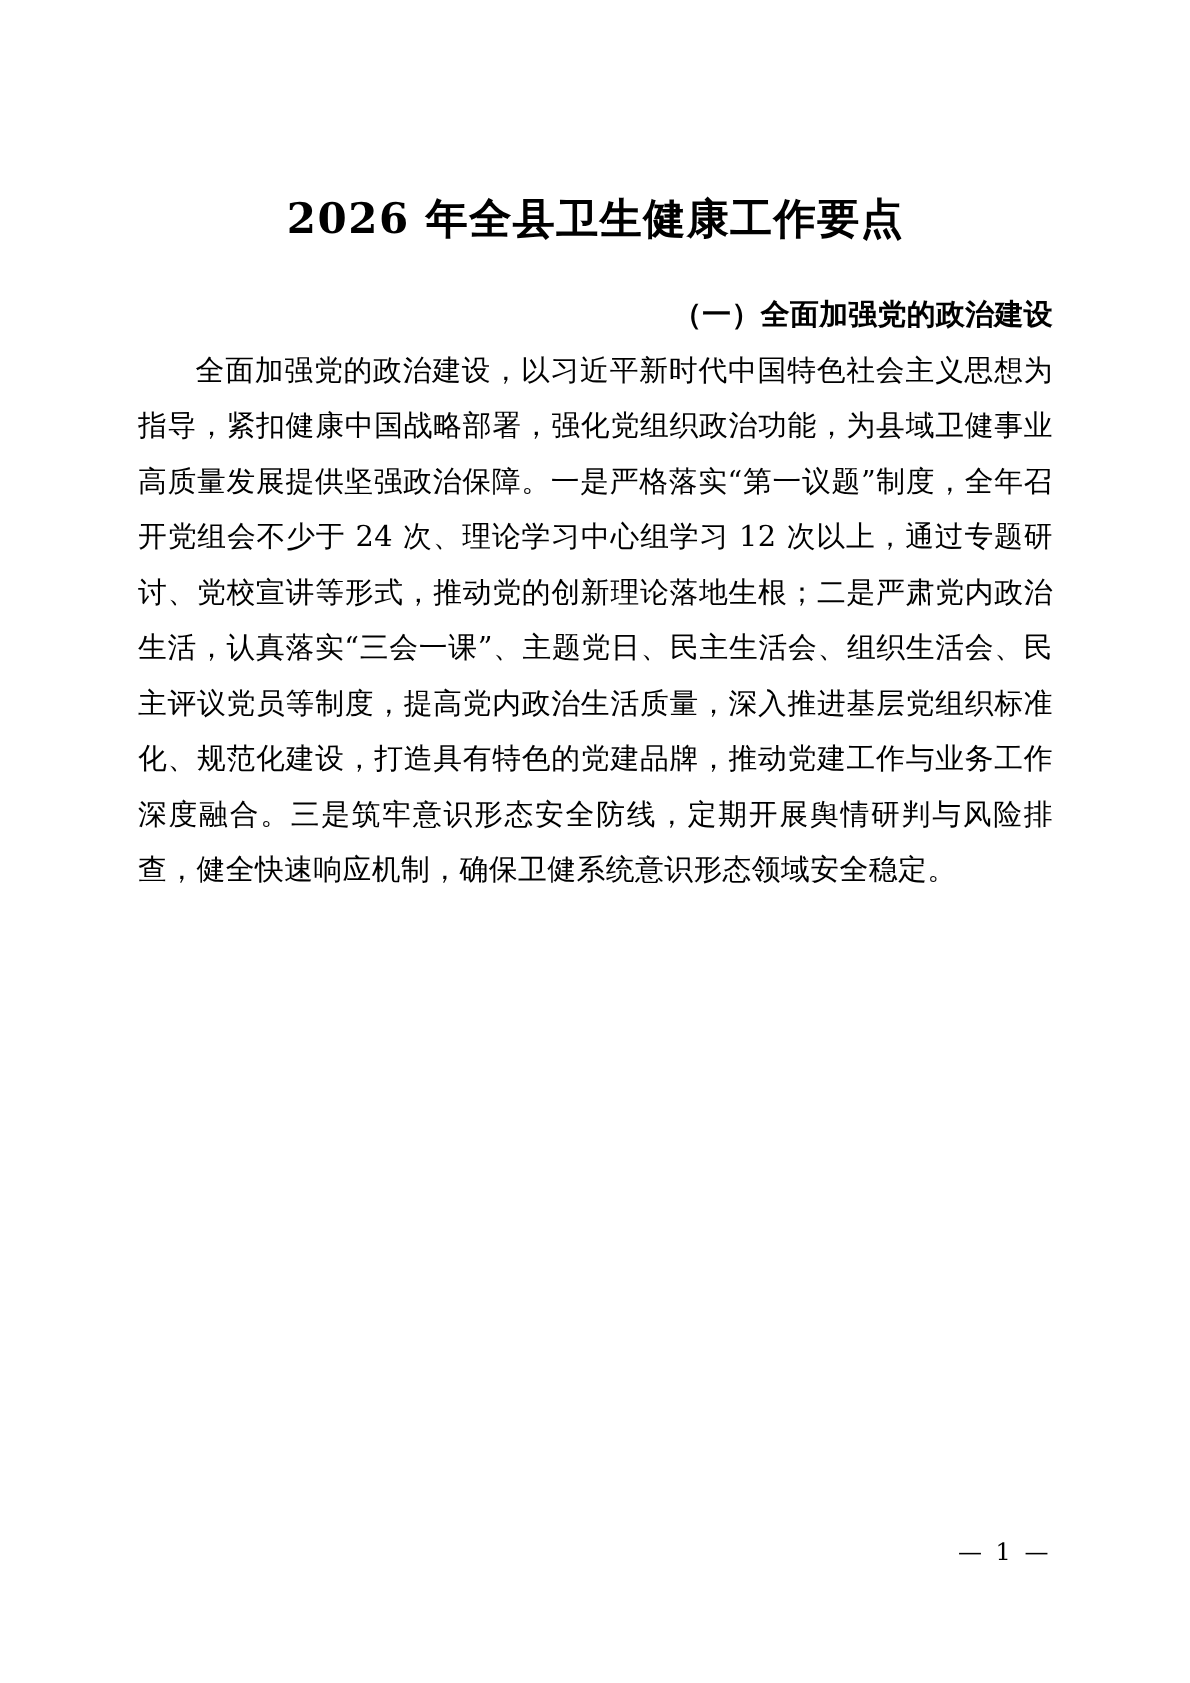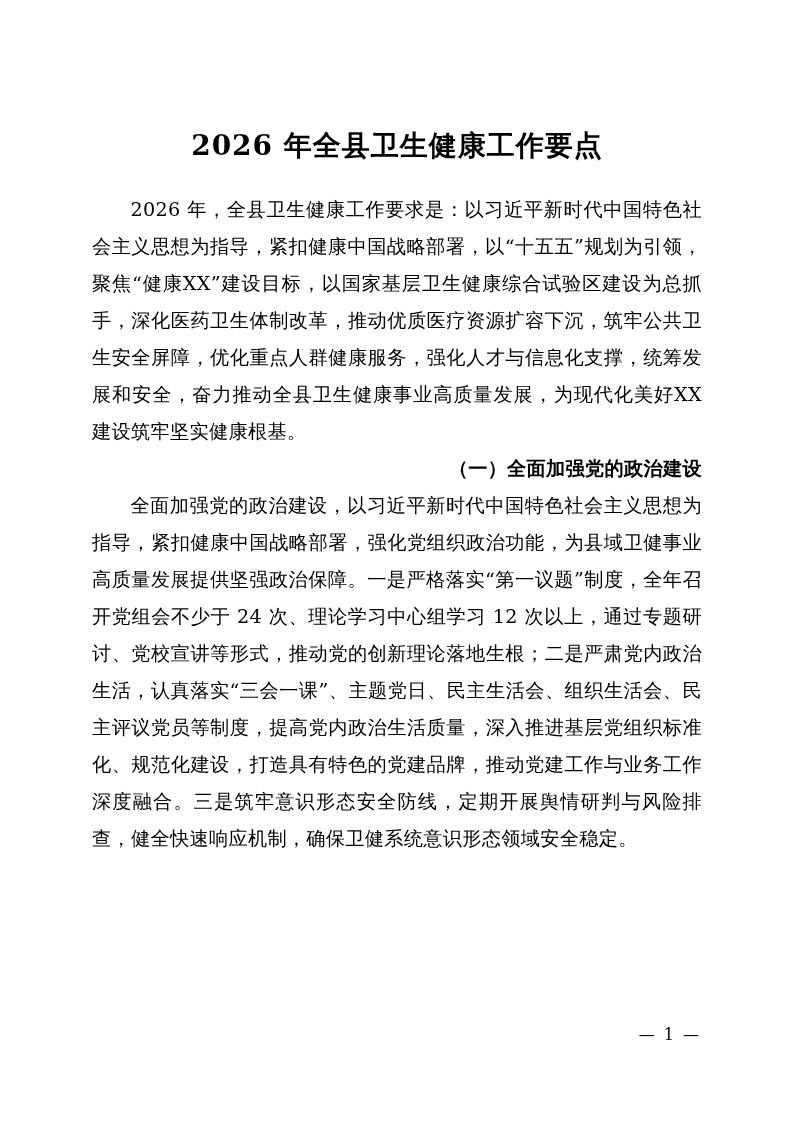--- a/index.html
+++ b/index.html
@@ -74,21 +74,20 @@
 </style>
 </head>
 <body>
 
 <div class="page">
 
   <div class="content">
 
     <h1 class="doc-title">2026 年全县卫生健康工作要点</h1>
 
-    <p class="body-par">2026 年，全县卫生健康工作要求是：以习近平新时代中国特色社会主义思想为指导，紧扣健康中国战略部署，以“十五五”规划为引领，聚焦“健康XX”建设目标，以国家基层卫生健康综合试验区建设为总抓手，深化医药卫生体制改革，推动优质医疗资源扩容下沉，筑牢公共卫生安全屏障，优化重点人群健康服务，强化人才与信息化支撑，统筹发展和安全，奋力推动全县卫生健康事业高质量发展，为现代化美好XX建设筑牢坚实健康根基。</p>
 
 
     <h3 class="heading-2">（一）全面加强党的政治建设</h3>
 
     <p class="body-par">全面加强党的政治建设，以习近平新时代中国特色社会主义思想为指导，紧扣健康中国战略部署，强化党组织政治功能，为县域卫健事业高质量发展提供坚强政治保障。一是严格落实“第一议题”制度，全年召开党组会不少于 24 次、理论学习中心组学习 12 次以上，通过专题研讨、党校宣讲等形式，推动党的创新理论落地生根；二是严肃党内政治生活，认真落实“三会一课”、主题党日、民主生活会、组织生活会、民主评议党员等制度，提高党内政治生活质量，深入推进基层党组织标准化、规范化建设，打造具有特色的党建品牌，推动党建工作与业务工作深度融合。三是筑牢意识形态安全防线，定期开展舆情研判与风险排查，健全快速响应机制，确保卫健系统意识形态领域安全稳定。</p>
 
   </div>
 
   <div class="page-number">— 1 —</div>
 

